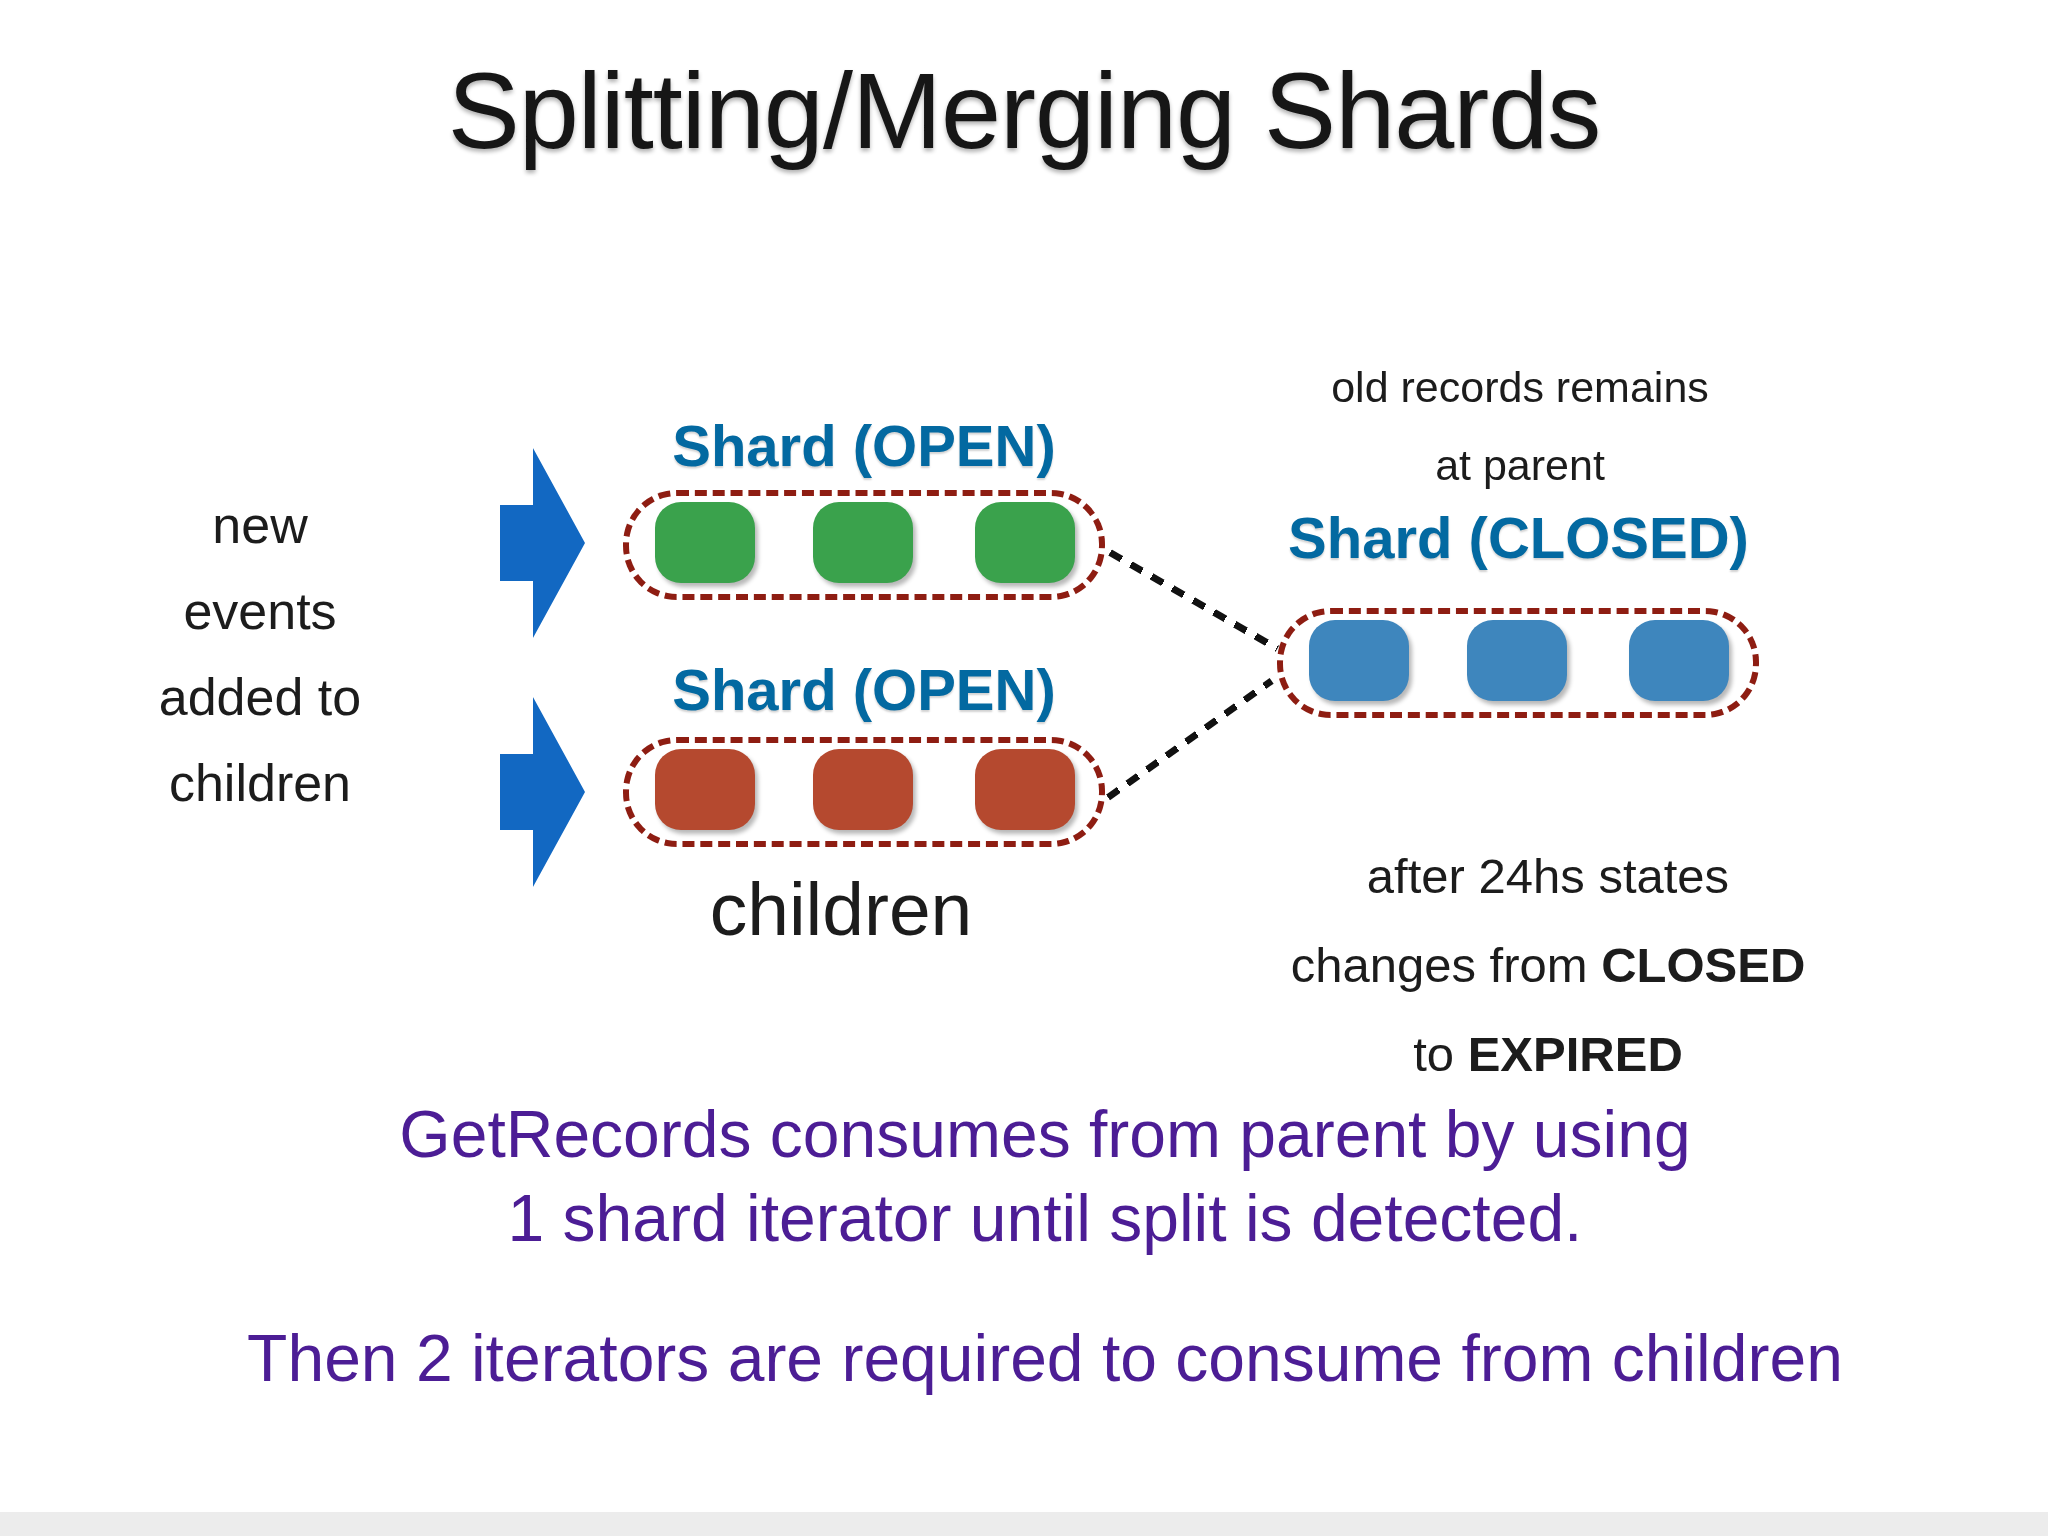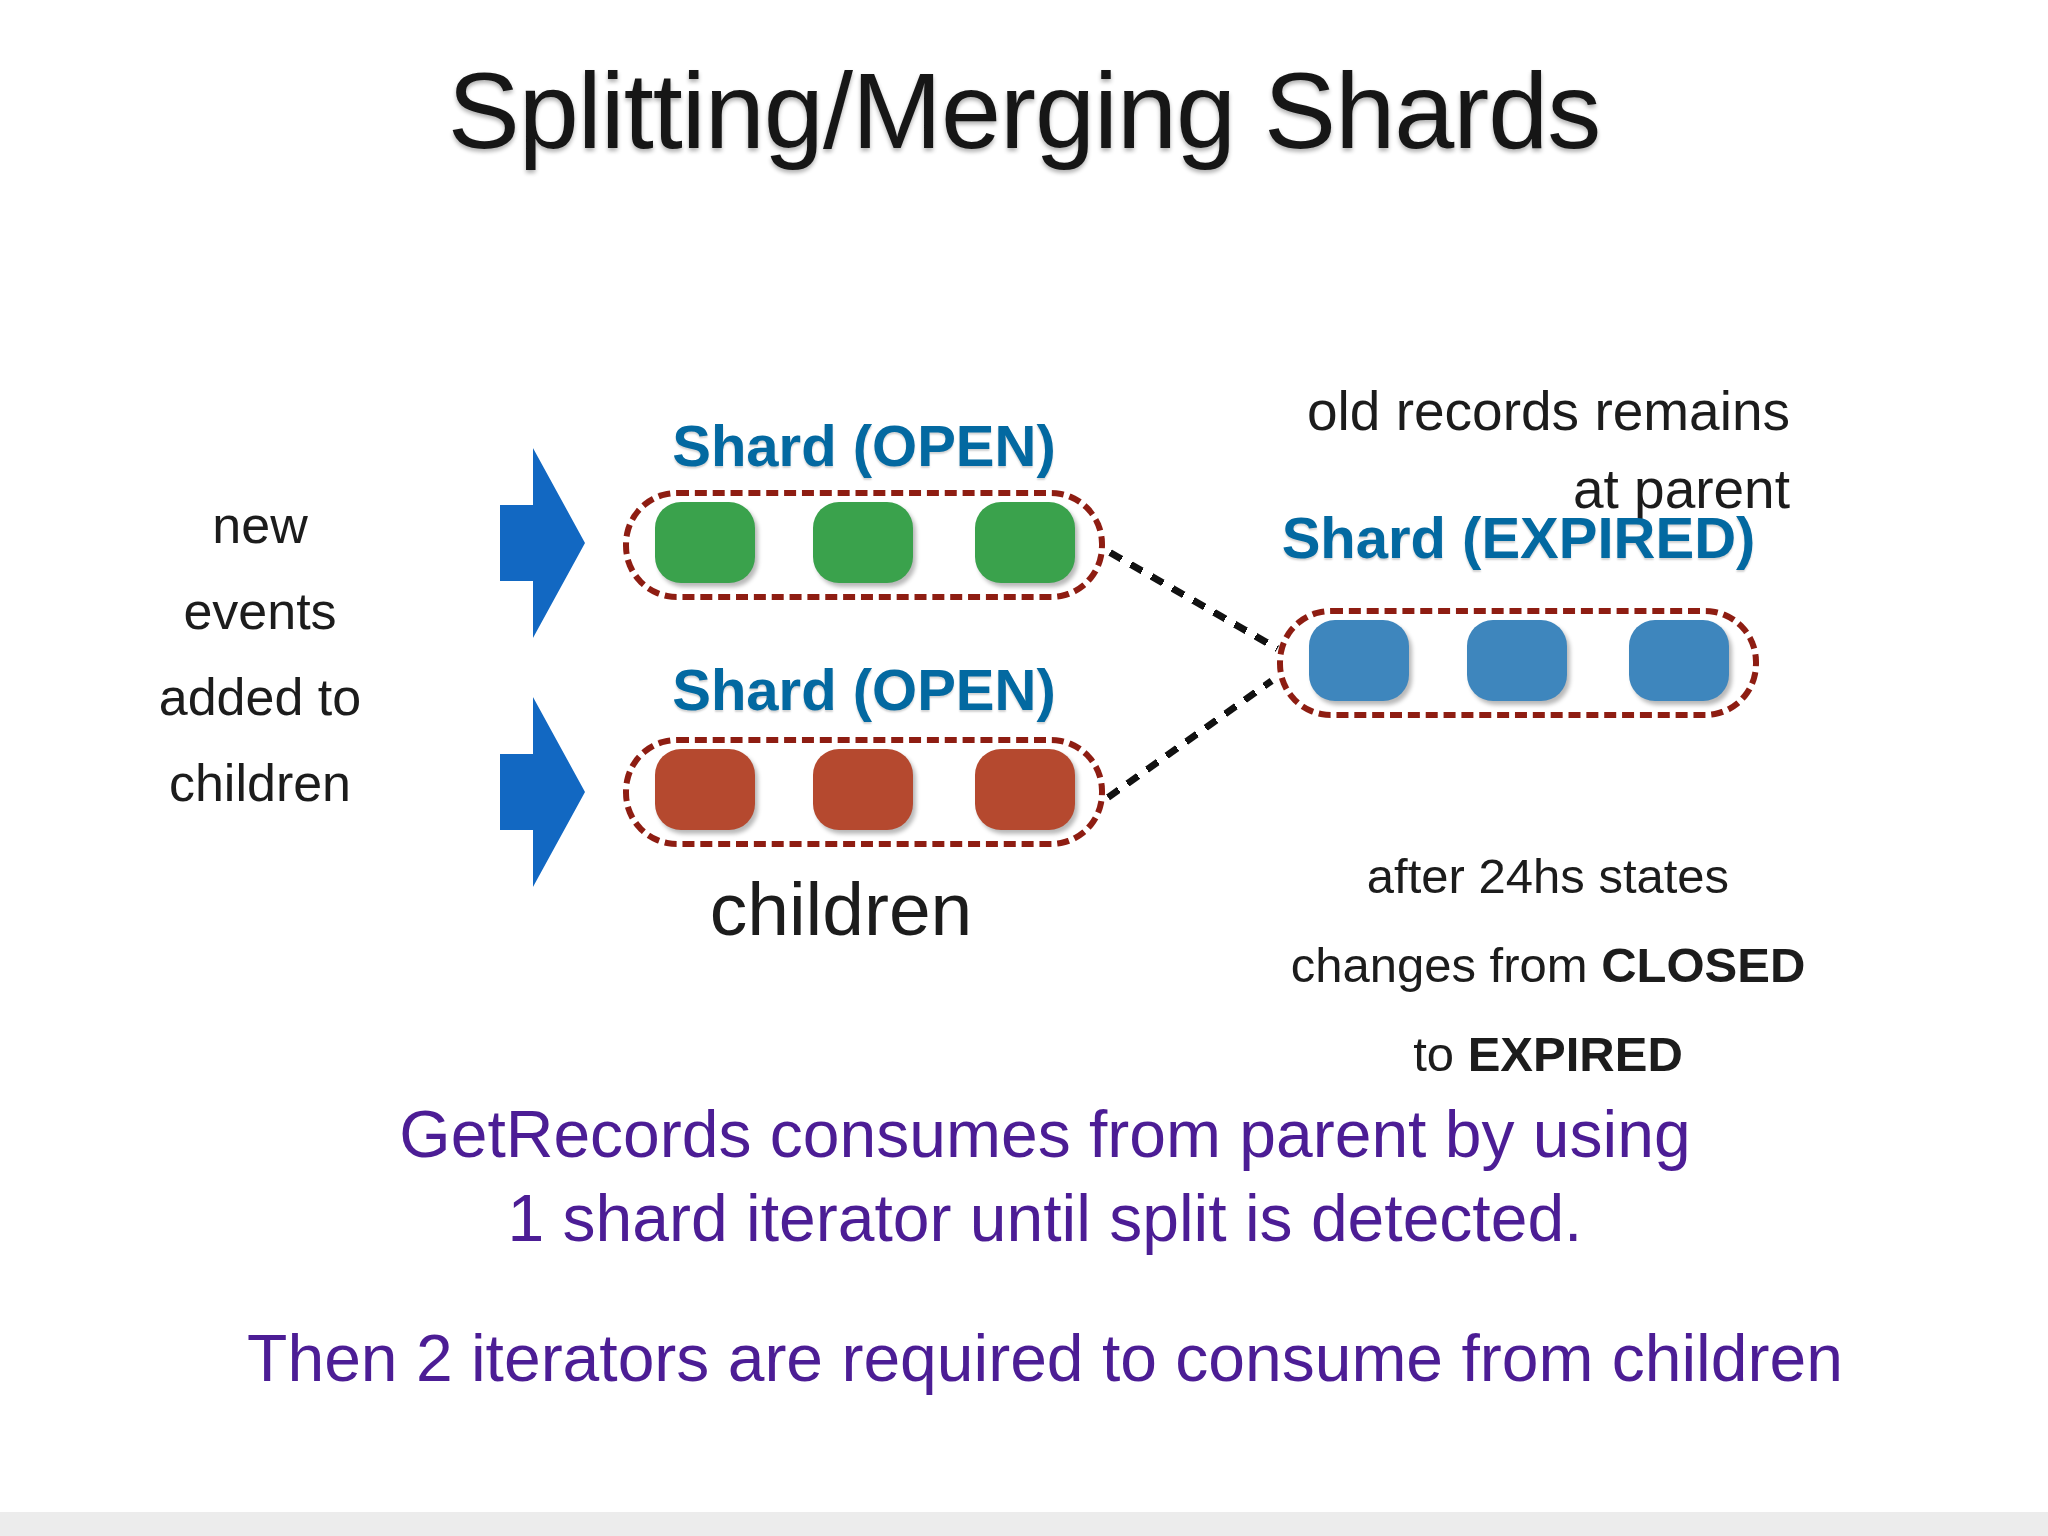--- a/index.html
+++ b/index.html
@@ -49,22 +49,22 @@
   .r1{left:26px;} .r2{left:184px;} .r3{left:346px;}
   .rec-green{background:#3aa24c;}
   .rec-red{background:#b5492f;}
   .rec-blue{background:#3e86bd;}
   
   .children-caption{
     position:absolute;left:600px;width:482px;top:866px;text-align:center;
     font-size:75px;color:#1c1c1c;
   }
   .parent-note{
-    position:absolute;left:1250px;width:540px;top:348px;text-align:right;
-    font-size:55px;line-height:78px;color:#1c1c1c;margin-top:24px;
+    position:absolute;left:1250px;width:540px;top:348px;text-align:center;
+    font-size:43px;line-height:78px;color:#1c1c1c;
   }
   .expiry-note{
     position:absolute;left:1248px;width:600px;top:832px;text-align:center;
     font-size:49px;line-height:89px;color:#1c1c1c;
   }
   .expiry-note .b{font-weight:700;}
   
   .connector{
     position:absolute;height:7px;transform-origin:0 50%;
     background:repeating-linear-gradient(90deg,#111 0 13px,transparent 13px 24px);
@@ -112,21 +112,21 @@
     <div class="record rec-red r3"></div>
   </div>
 
   <div class="children-caption">children</div>
 
   <div class="parent-note">
     <div>old records remains</div>
     <div>at parent</div>
   </div>
 
-  <div class="shard-label label-blue">Shard (EXPIRED)</div>
+  <div class="shard-label label-blue">Shard (CLOSED)</div>
   <div class="shard-box box-blue">
     <div class="record rec-blue r1"></div>
     <div class="record rec-blue r2"></div>
     <div class="record rec-blue r3"></div>
   </div>
 
   <div class="connector conn-a"></div>
   <div class="connector conn-b"></div>
 
   <div class="expiry-note">

